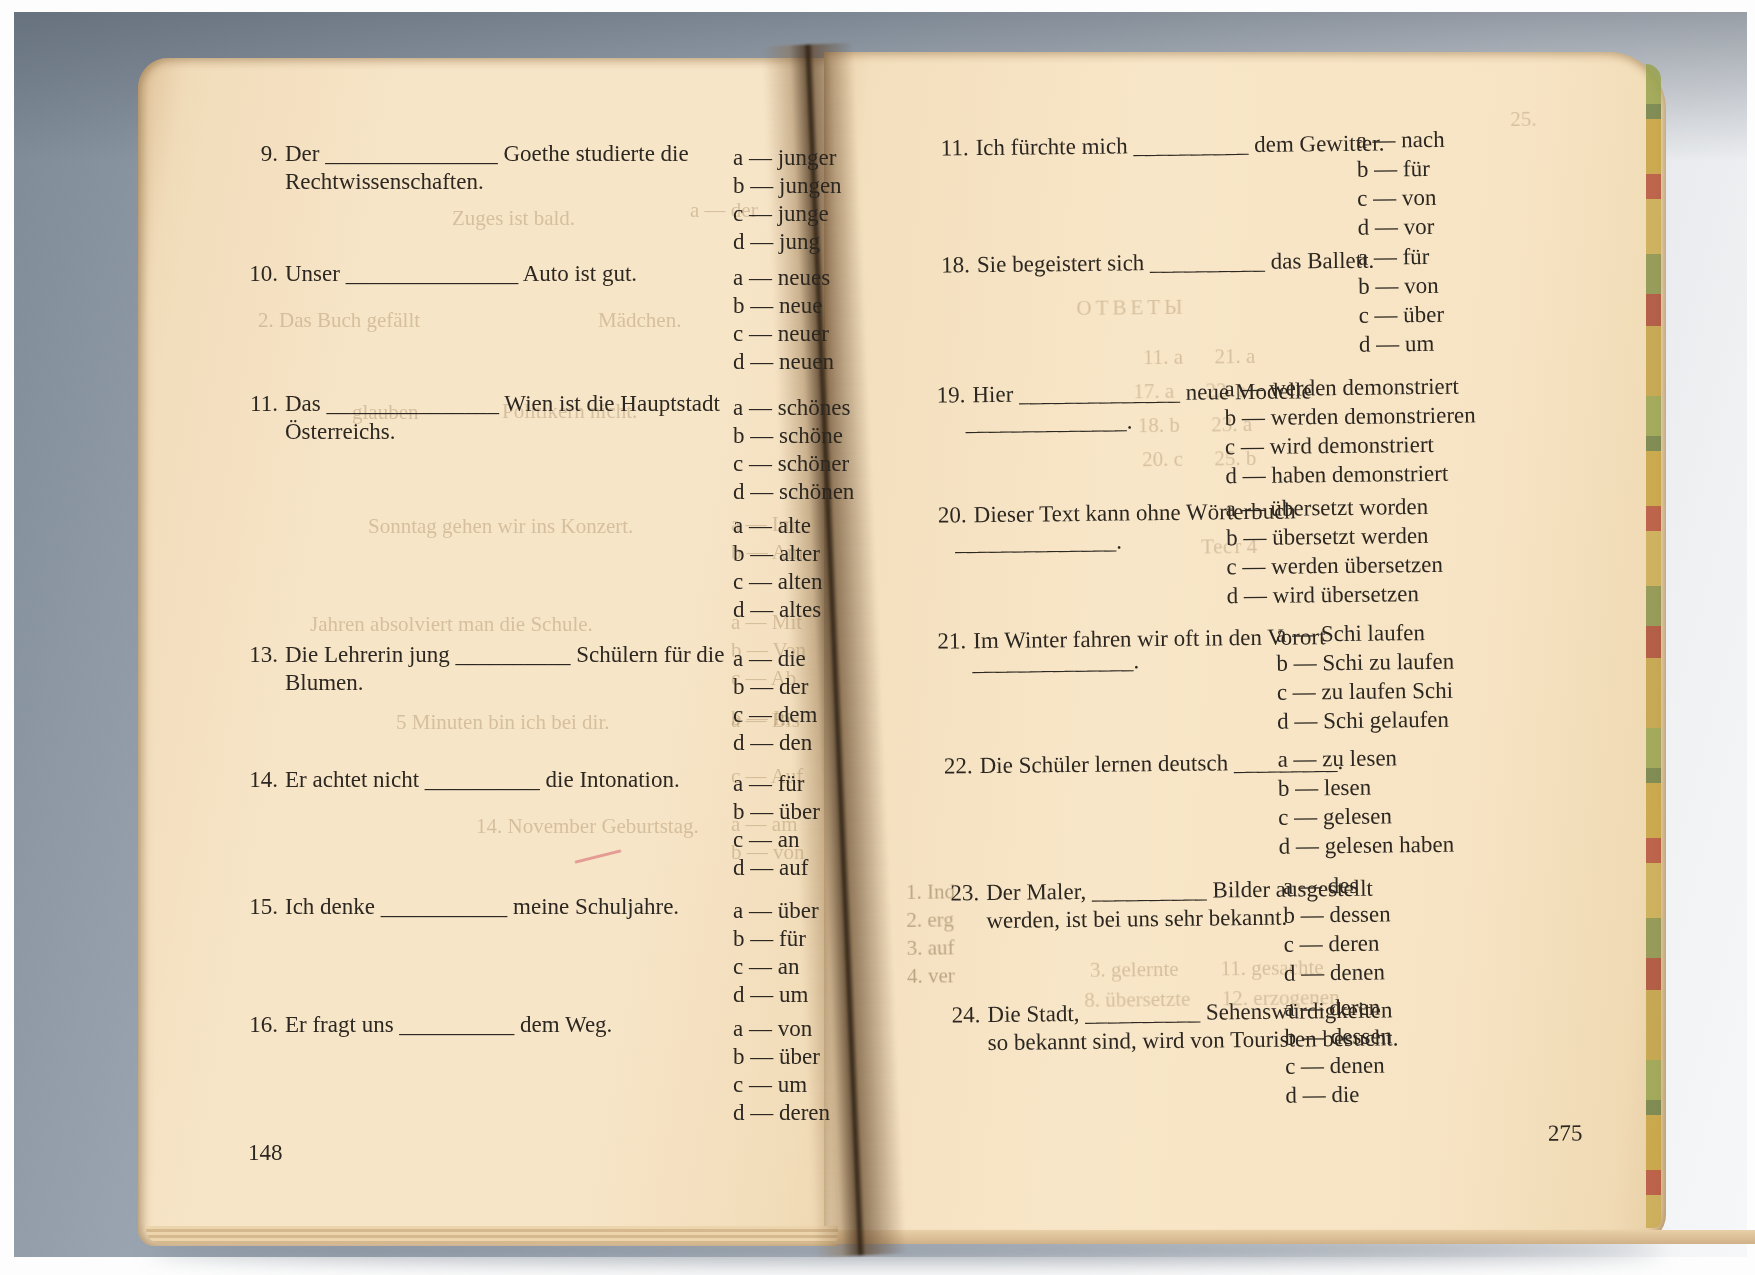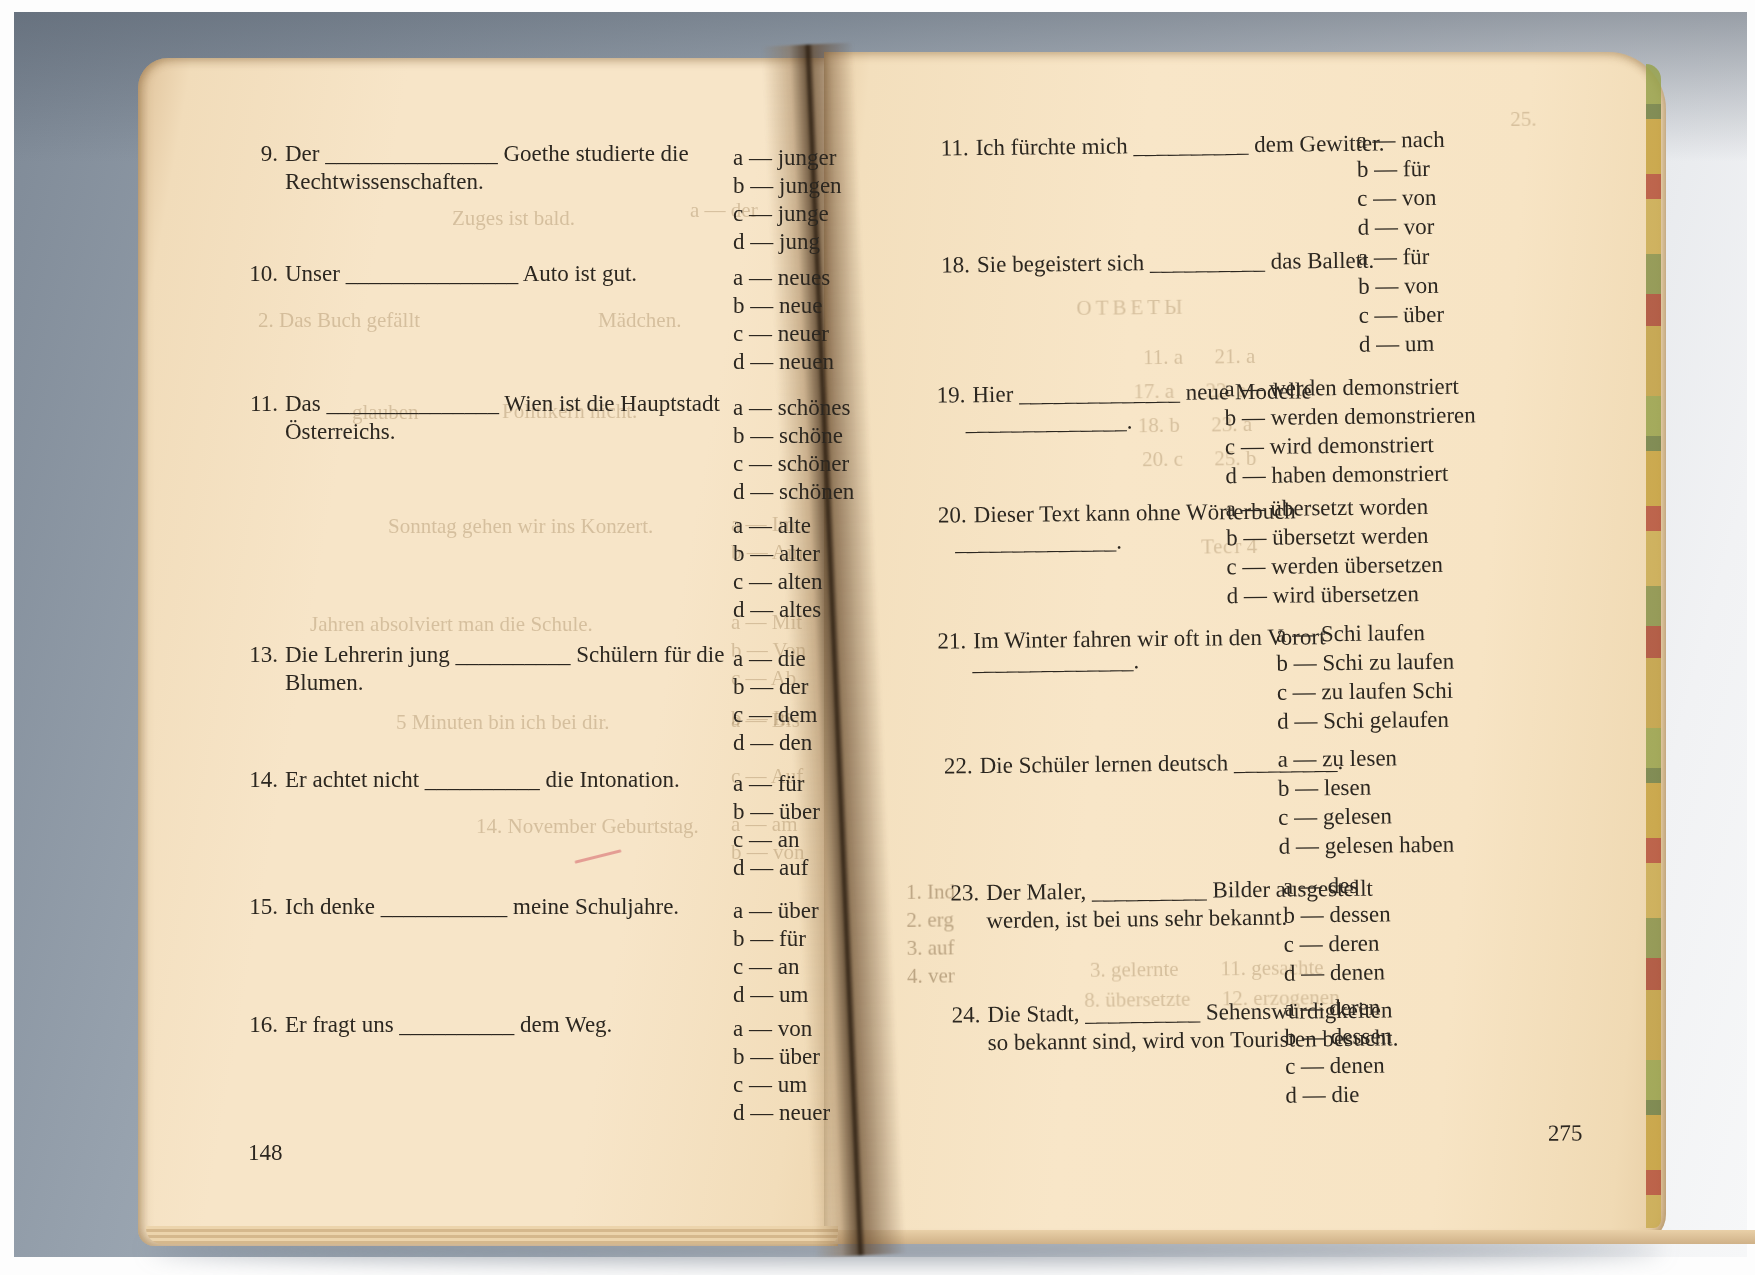--- a/index.html
+++ b/index.html
@@ -60,21 +60,21 @@
   </div>
 
   <div class="lp">
 
     <div class="ghost" style="left:452px;top:206px">Zuges ist bald.</div>
     <div class="ghost" style="left:690px;top:198px">a — der</div>
     <div class="ghost" style="left:258px;top:308px">2. Das Buch gefällt</div>
     <div class="ghost" style="left:598px;top:308px">Mädchen.</div>
     <div class="ghost" style="left:352px;top:400px">glauben</div>
     <div class="ghost" style="left:502px;top:399px">Politikern nicht.</div>
-    <div class="ghost" style="left:388px;top:514px">Sonntag gehen wir ins Konzert.</div>
+    <div class="ghost" style="left:368px;top:514px">Sonntag gehen wir ins Konzert.</div>
     <div class="ghost" style="left:731px;top:512px">a — Im</div>
     <div class="ghost" style="left:731px;top:540px">b — Am</div>
     <div class="ghost" style="left:310px;top:612px">Jahren absolviert man die Schule.</div>
     <div class="ghost" style="left:731px;top:610px">a — Mit</div>
     <div class="ghost" style="left:731px;top:638px">b — Von</div>
     <div class="ghost" style="left:731px;top:666px">c — Ab</div>
     <div class="ghost" style="left:396px;top:710px">5 Minuten bin ich bei dir.</div>
     <div class="ghost" style="left:731px;top:708px">a — Bis</div>
     <div class="ghost" style="left:731px;top:706px">b — In</div>
     <div class="ghost" style="left:731px;top:764px">c — Auf</div>
@@ -154,21 +154,21 @@
       <div>d — um</div>
     </div>
 
     <div class="q" style="left:236px;top:1011px">
       <span class="qnum">16.</span><span>Er fragt uns __________ dem Weg.</span>
     </div>
     <div class="op" style="left:733px;top:1015px">
       <div>a — von</div>
       <div>b — über</div>
       <div>c — um</div>
-      <div>d — neuer</div>
+      <div>d — deren</div>
     </div>
 
     <div class="pagenum" style="left:248px;top:1140px">148</div>
   </div>
 
   <div class="rp">
 
     <div class="ghost" style="left:1516px;top:110px">25.</div>
     <div class="ghost" style="left:1080px;top:294px;letter-spacing:4px">ОТВЕТЫ</div>
     <div class="ghost" style="left:1146px;top:344px">11. a      21. a</div>

